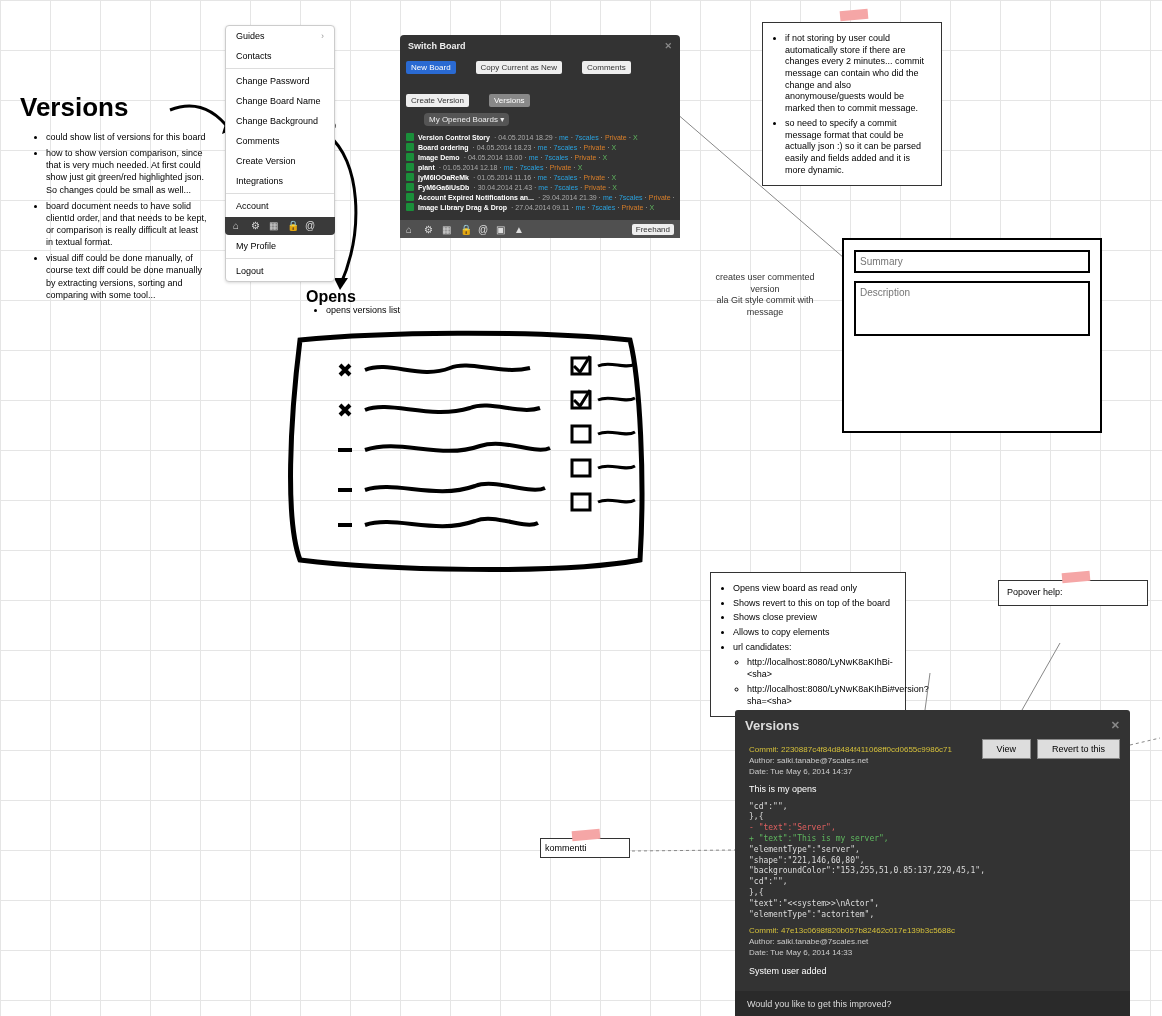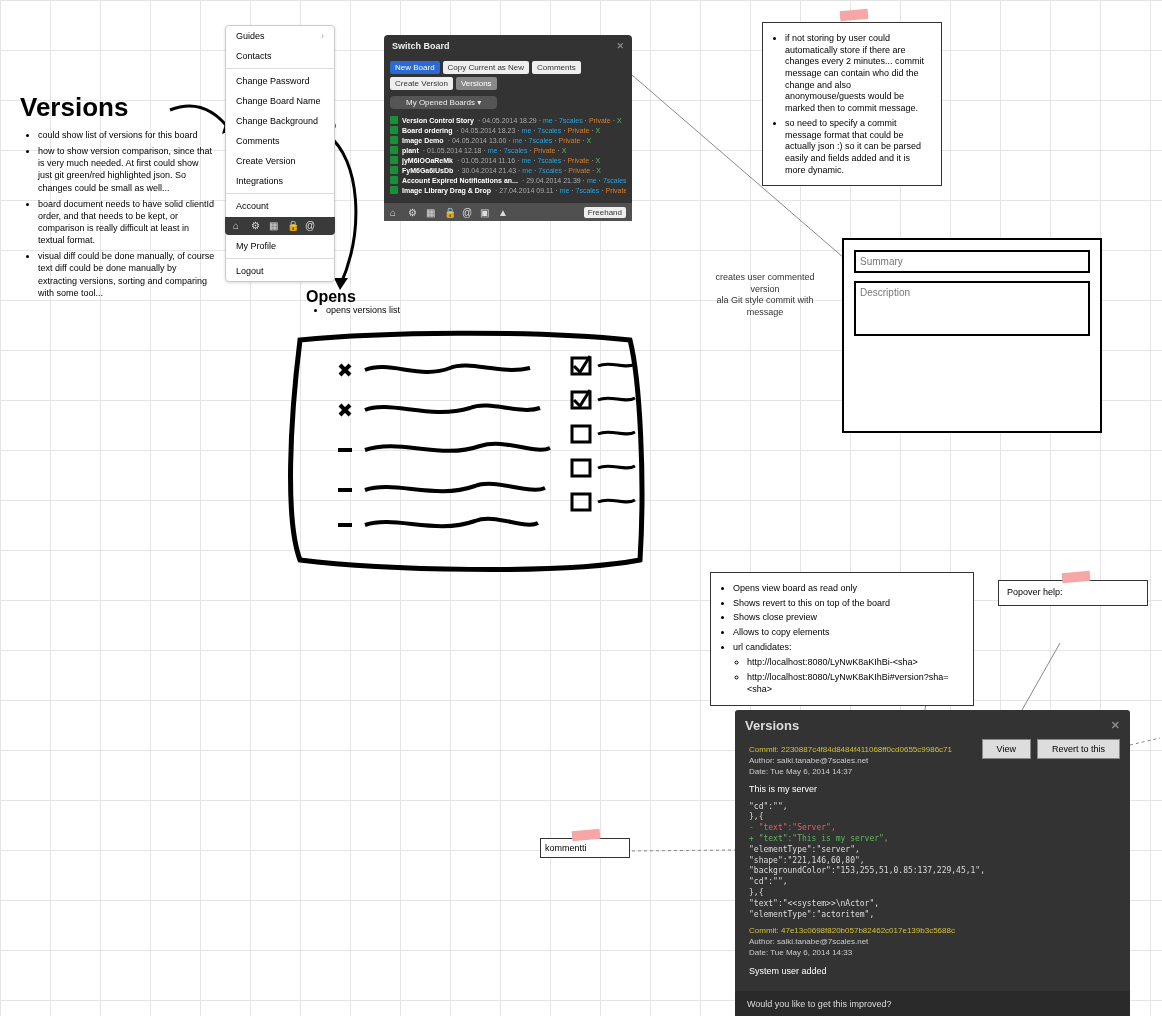--- a/index.html
+++ b/index.html
@@ -17,39 +17,39 @@
       linear-gradient(#e5e5e5 1px, transparent 1px),
       linear-gradient(90deg, #e5e5e5 1px, transparent 1px);
     background-size: 50px 50px;
     z-index: 0;
   }
   .layer { position: absolute; z-index: 1; }
 
   
   .versions-block { left: 20px; top: 92px; width: 195px; }
   .versions-title { font-size: 26px; font-weight: bold; margin: 0 0 6px 0; }
-  .versions-block ul { margin: 0; padding-left: 18px; font-size: 9px; line-height: 1.35; }
+  .versions-block ul { margin: 8px; padding-left: 18px; font-size: 9px; line-height: 1.35; }
   .versions-block li { margin-bottom: 4px; }
 
   
   .menu { left: 225px; top: 25px; width: 110px; background: #fff; border: 1px solid #ccc; border-radius: 4px; font-size: 9px; box-shadow: 0 1px 3px rgba(0,0,0,.15); }
   .menu .item { padding: 5px 10px; display:flex; justify-content: space-between; gap: 33px; }
   .menu .sep { border-top: 1px solid #ddd; margin: 2px 0; }
   .chev { color:#999; }
   .menu-tail { left: 225px; top: 217px; width: 110px; height: 18px; background:#3a3a3a; display:flex; align-items:center; gap:8px; padding:0 8px; border-radius:0 0 4px 4px; }
   .menu-tail .dot { width:10px;height:10px;color:#ddd;font-size:10px;line-height:1; }
 
   
-  .sb { left: 384px; top: 35px; width: 248px; background:#333; border-radius:4px; color:#eee; font-size:9px; }
+  .sb { left: 400px; top: 35px; width: 280px; background:#333; border-radius:4px; color:#eee; font-size:9px; }
   .sb-head { padding:6px 8px; font-weight:bold; display:flex; justify-content:space-between; }
-  .sb-btns { display:flex; gap:3px; padding:4px 6px 2px 6px; flex-wrap:wrap; }
+  .sb-btns { display:flex; gap:20px; padding:4px 6px 2px 6px; flex-wrap:wrap; }
   .sb-btn { background:#eee; color:#333; border-radius:2px; padding:2px 5px; font-size:8px; }
   .sb-btn.blue { background:#2a6ad2; color:#fff; }
   .sb-btn.grey { background:#888; color:#fff; }
-  .sb-drop { background:#555; color:#eee; margin:4px 6px; padding:2px 16px; border-radius:4px; display:inline-block; font-size:8px; }
+  .sb-drop { background:#555; color:#eee; margin:4px 24px; padding:2px 5px; border-radius:4px; display:inline-block; font-size:8px; }
   .sb-list { padding: 2px 6px 6px 6px; }
   .sb-row { display:flex; align-items:center; gap:4px; padding:1px 0; font-size:7px; white-space:nowrap; overflow:hidden; }
   .sb-row .sq { width:8px;height:8px;background:#1a8f3a;border-radius:1px;flex:none; }
   .sb-row .title { color:#fff; font-weight:bold; }
   .sb-row .meta { color:#aaa; }
   .sb-row .meta .u { color:#2aa3e0; }
   .sb-row .meta .p { color:#d97f2a; }
   .sb-row .meta .x { color:#5fb85f; }
   .sb-bottom { background:#505050; height:18px; margin-top:2px; display:flex; align-items:center; padding:0 6px; gap:8px; }
   .sb-bottom .ic { width:10px;height:10px;color:#ddd;font-size:10px; }
@@ -75,21 +75,21 @@
 
   
   .opens-h { left: 306px; top: 288px; font-size:16px; font-weight:bold; }
   .opens-ul { left: 312px; top: 305px; font-size:9px; }
   .opens-ul ul { margin:0; padding-left:14px; }
 
   
   .sketch { left: 280px; top: 320px; width: 380px; height: 260px; }
 
   
-  .note2 { left: 710px; top: 572px; width: 264px; }
+  .note2 { left: 710px; top: 572px; width: 196px; }
   .note3 { left: 998px; top: 580px; width: 150px; }
   .tape3 { left: 1062px; top: 572px; }
 
   .kommentti { left: 540px; top: 838px; width:90px; border:1px solid #333; padding:4px; font-size:9px; background:#fff; text-align:left; }
   .tapeK { left: 572px; top: 830px; }
 
   
   .dark { left: 735px; top: 710px; width: 395px; background:#333; color:#ddd; font-size:9px; border-radius:3px 3px 0 0; }
   .dark-head { padding:8px 10px; font-size:13px; font-weight:bold; display:flex; justify-content:space-between; align-items:center; }
   .dark-head .x { color:#888; font-size:11px; }
@@ -346,21 +346,21 @@
       <span class="x">✕</span>
     </div>
   <div class="dark-body">
     <div class="dark-btns">
       <button>View</button>
       <button>Revert to this</button>
     </div>
     <div class="commit-line">Commit: 2230887c4f84d8484f411068ff0cd0655c9986c71</div>
     <div class="meta-line">Author: saiki.tanabe@7scales.net</div>
     <div class="meta-line">Date: Tue May 6, 2014 14:37</div>
-    <div class="msg">This is my server</div>
+    <div class="msg">This is my opens</div>
     <div class="diff" id="diff1"><div>"cd":"",</div><div>},{</div><div class="r">- "text":"Server",</div><div class="g">+ "text":"This is my server",</div><div>"elementType":"server",</div><div>"shape":"221,146,60,80",</div><div>"backgroundColor":"153,255,51,0.85:137,229,45,1",</div><div>"cd":"",</div><div>},{</div><div>"text":"&lt;&lt;system&gt;&gt;\nActor",</div><div>"elementType":"actoritem",</div></div>
     <div class="commit-line">Commit: 47e13c0698f820b057b82462c017e139b3c5688c</div>
     <div class="meta-line">Author: saiki.tanabe@7scales.net</div>
     <div class="meta-line">Date: Tue May 6, 2014 14:33</div>
     <div class="msg">System user added</div>
   </div>
   <div class="dark-foot">Would you like to get this improved?</div>
 </div>
 
 </body></html>

